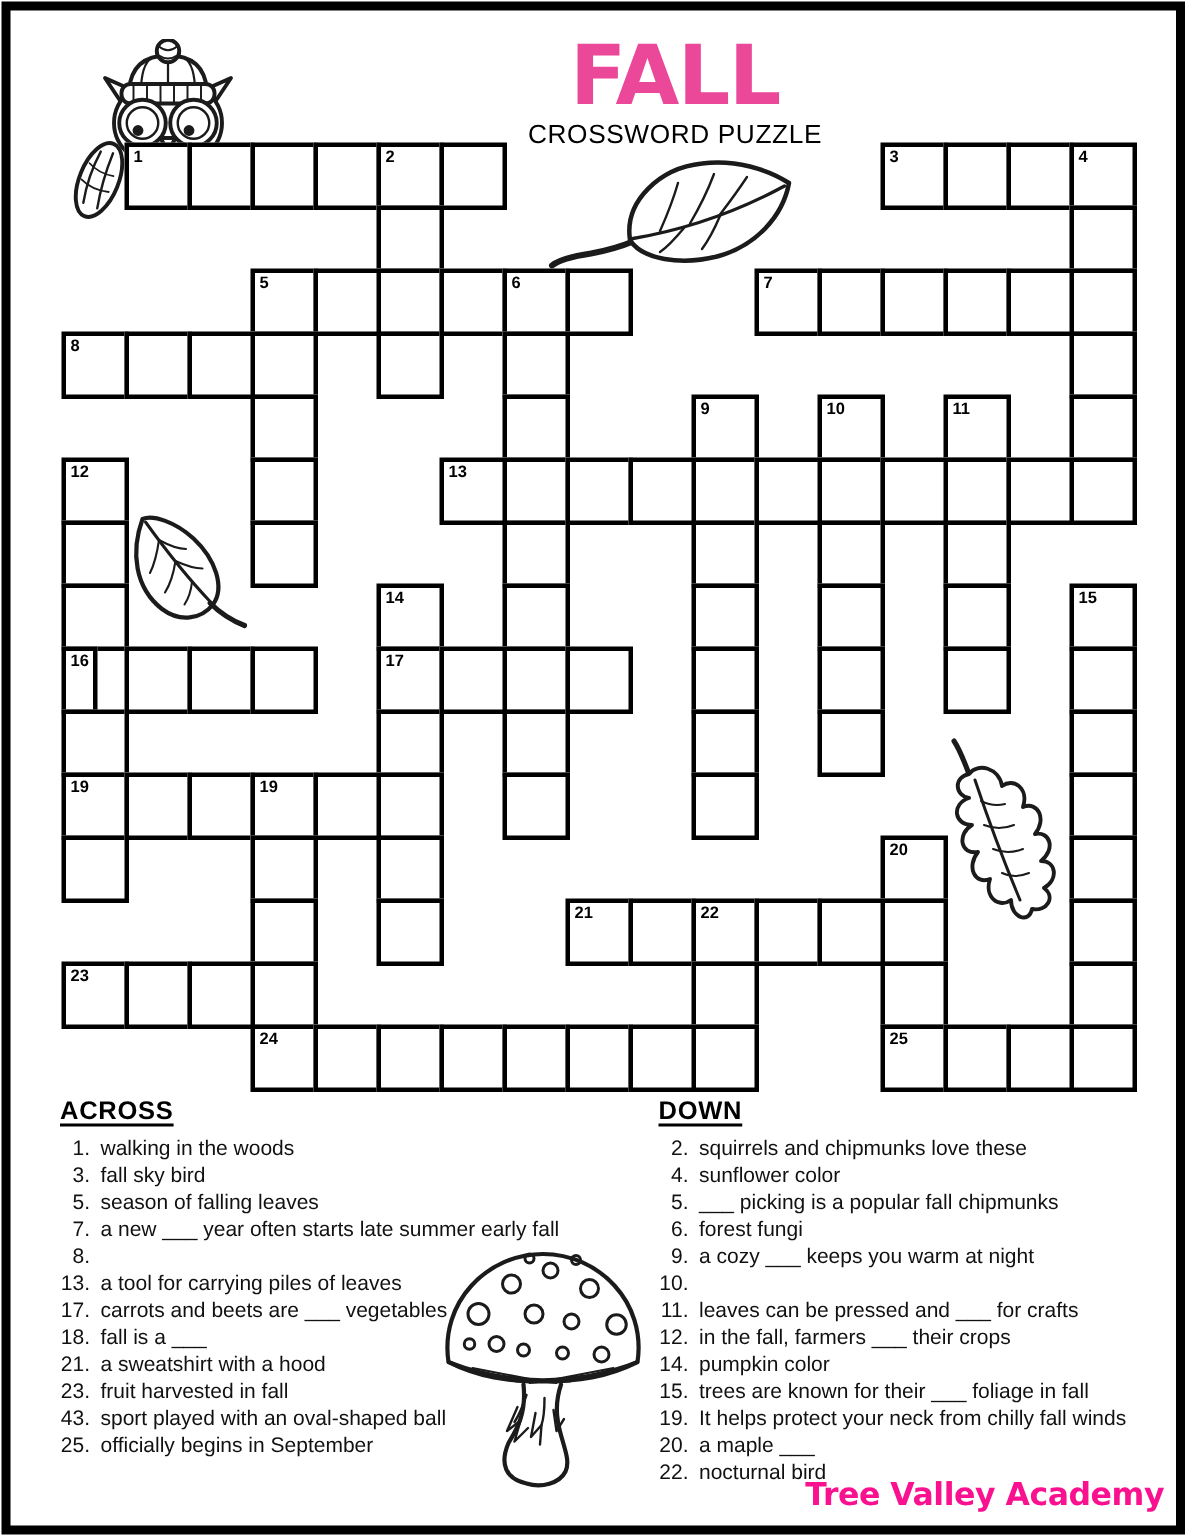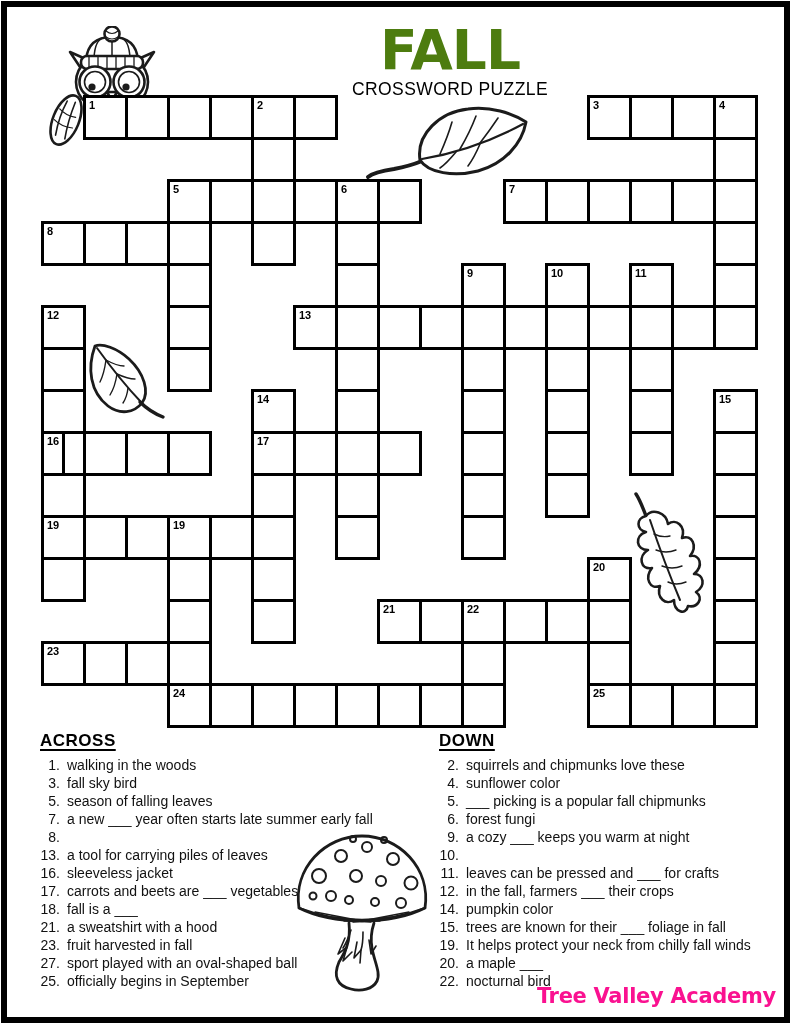--- a/index.html
+++ b/index.html
@@ -3,21 +3,21 @@
 <meta charset="utf-8">
 <style>
   html,body{margin:0;padding:0;background:#ffffff;}
   .page{position:relative;width:791px;height:1024px;background:#fff;overflow:hidden;
         font-family:"Liberation Sans",sans-serif;color:#111;}
   .frame{position:absolute;left:1px;top:1px;right:1px;bottom:1px;border:6px solid #000;pointer-events:none;}
 
   
   .header{position:absolute;left:320px;top:24px;width:260px;text-align:center;}
   .title{font-family:"DejaVu Sans","Liberation Sans",sans-serif;font-weight:900;
-         font-size:55px;line-height:52px;letter-spacing:-1px;color:#4d7c0f;}
+         font-size:55px;line-height:52px;letter-spacing:-1px;color:#ec4899;}
   .subtitle{font-size:17.5px;letter-spacing:.4px;color:#000;margin-top:3px;}
 
   
   .grid{position:absolute;left:41px;top:95px;}
   .cell{position:absolute;width:45px;height:45px;box-sizing:border-box;
         border:3px solid #000;background:#fff;}
   .cnum{position:absolute;left:3px;top:1px;font-size:11px;font-weight:bold;color:#000;line-height:12px;}
 
   
   .art{position:absolute;}
@@ -304,41 +304,37 @@
           <span class="txt">a new ___ year often starts late summer early fall</span>
         </li>
         <li>
           <span class="num">8.</span>
         </li>
         <li>
           <span class="num">13.</span>
           <span class="txt">a tool for carrying piles of leaves</span>
         </li>
         <li>
-          <span class="num">16.</span>
-          <span class="txt">sleeveless jacket</span>
-        </li>
-        <li>
           <span class="num">17.</span>
           <span class="txt">carrots and beets are ___ vegetables</span>
         </li>
         <li>
           <span class="num">18.</span>
           <span class="txt">fall is a ___</span>
         </li>
         <li>
           <span class="num">21.</span>
           <span class="txt">a sweatshirt with a hood</span>
         </li>
         <li>
           <span class="num">23.</span>
           <span class="txt">fruit harvested in fall</span>
         </li>
         <li>
-          <span class="num">27.</span>
+          <span class="num">43.</span>
           <span class="txt">sport played with an oval-shaped ball</span>
         </li>
         <li>
           <span class="num">25.</span>
           <span class="txt">officially begins in September</span>
         </li>
       </ol>
   </div>
   <div class="clues clues-down z2">
     <h2 class="clue-head">DOWN</h2>

